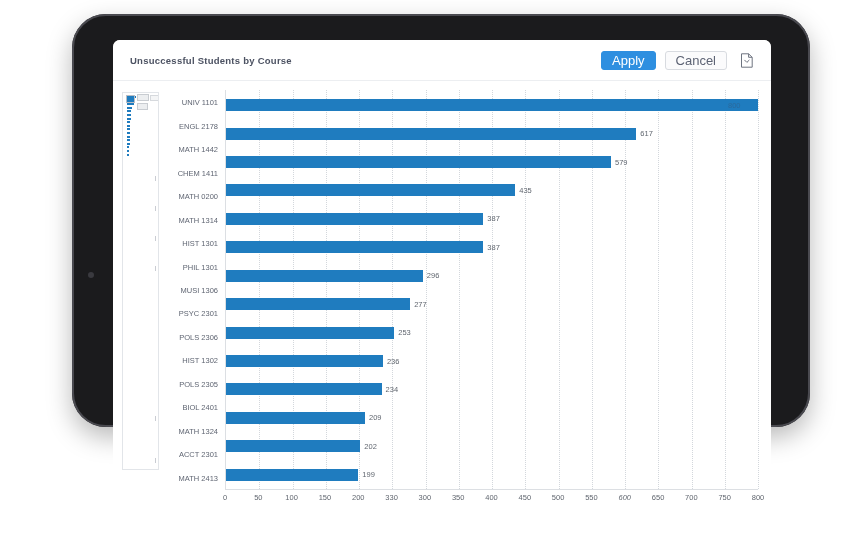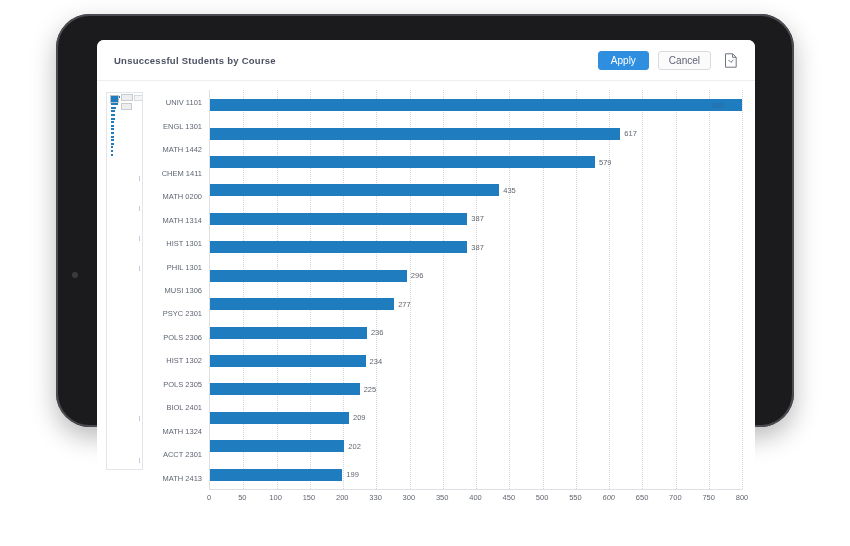--- a/index.html
+++ b/index.html
@@ -7,21 +7,21 @@
     margin: 0; padding: 0;
     width: 850px; height: 546px;
     background: #ffffff;
     font-family: "Liberation Sans", sans-serif;
     overflow: hidden;
   }
 
   
   #device-frame {
     position: absolute;
-    left: 56px; top: 14px;
+    left: 72px; top: 14px;
     width: 738px; height: 413px;
     background: #1b1b1d;
     border-radius: 34px;
     box-shadow: 0 10px 26px rgba(0,0,0,0.28);
   }
   #device-bezel-edge {
     position: absolute;
     left: 0; top: 0; right: 0; bottom: 0;
     border-radius: 34px;
     border: 2px solid #4a4a50;
@@ -69,21 +69,21 @@
     letter-spacing: 0.25px;
     white-space: nowrap;
   }
   #header-actions {
     margin-left: auto;
     display: flex;
     align-items: center;
     gap: 9px;
   }
   .hdr-btn {
-    font-size: 10px;
+    font-size: 13px;
     height: 19px;
     min-width: 51px;
     border-radius: 3px;
     display: flex;
     align-items: center;
     justify-content: center;
     cursor: pointer;
     padding: 0 10px;
     white-space: nowrap;
   }
@@ -328,21 +328,21 @@
             <div class="mini-tick" style="top: 38%;"></div>
             <div class="mini-tick" style="top: 46%;"></div>
             <div class="mini-tick" style="top: 86%;"></div>
             <div class="mini-tick" style="top: 97%;"></div>
           </div>
 
         <div id="chart-area">
           <div id="chart-rows">
             <div id="y-axis-labels">
                 <div class="y-label">UNIV 1101</div>
-                <div class="y-label">ENGL 1301</div>
+                <div class="y-label">ENGL 2178</div>
                 <div class="y-label">MATH 1442</div>
                 <div class="y-label">CHEM 1411</div>
                 <div class="y-label">MATH 0200</div>
                 <div class="y-label">MATH 1314</div>
                 <div class="y-label">HIST 1301</div>
                 <div class="y-label">PHIL 1301</div>
                 <div class="y-label">MUSI 1306</div>
                 <div class="y-label">PSYC 2301</div>
                 <div class="y-label">POLS 2306</div>
                 <div class="y-label">HIST 1302</div>
@@ -398,30 +398,30 @@
                   </div>
                   <div class="bar-row">
                     <div class="bar" style="width: 37%; background: rgb(31, 124, 191);"></div>
                     <div class="bar-value">296</div>
                   </div>
                   <div class="bar-row">
                     <div class="bar" style="width: 34.625%; background: rgb(31, 124, 191);"></div>
                     <div class="bar-value">277</div>
                   </div>
                   <div class="bar-row">
+                    <div class="bar" style="width: 31.625%; background: rgb(31, 124, 191);"></div>
+                    <div class="bar-value">253</div>
+                  </div>
+                  <div class="bar-row">
                     <div class="bar" style="width: 29.5%; background: rgb(31, 124, 191);"></div>
                     <div class="bar-value">236</div>
                   </div>
                   <div class="bar-row">
                     <div class="bar" style="width: 29.25%; background: rgb(31, 124, 191);"></div>
                     <div class="bar-value">234</div>
-                  </div>
-                  <div class="bar-row">
-                    <div class="bar" style="width: 28.125%; background: rgb(31, 124, 191);"></div>
-                    <div class="bar-value">225</div>
                   </div>
                   <div class="bar-row">
                     <div class="bar" style="width: 26.125%; background: rgb(31, 124, 191);"></div>
                     <div class="bar-value">209</div>
                   </div>
                   <div class="bar-row">
                     <div class="bar" style="width: 25.25%; background: rgb(31, 124, 191);"></div>
                     <div class="bar-value">202</div>
                   </div>
                   <div class="bar-row">

